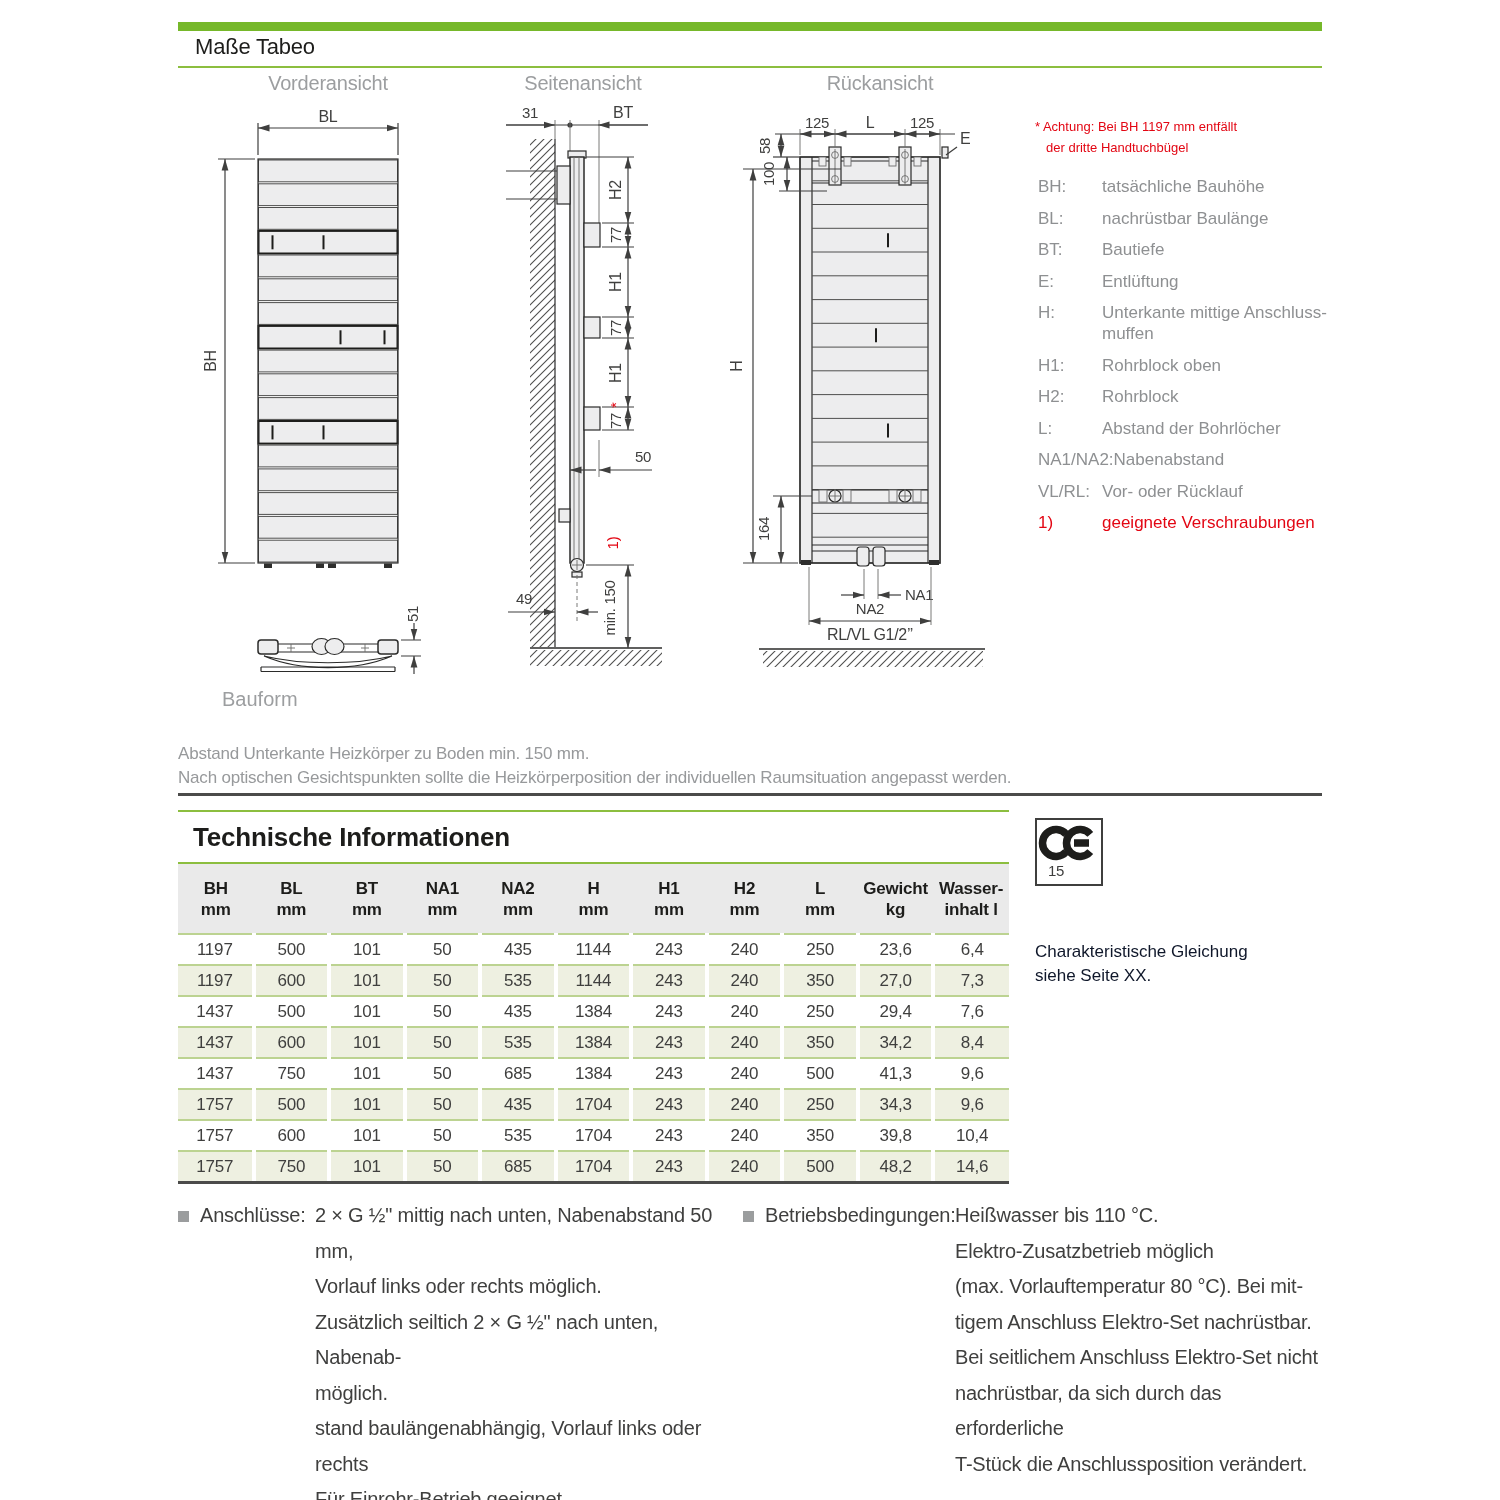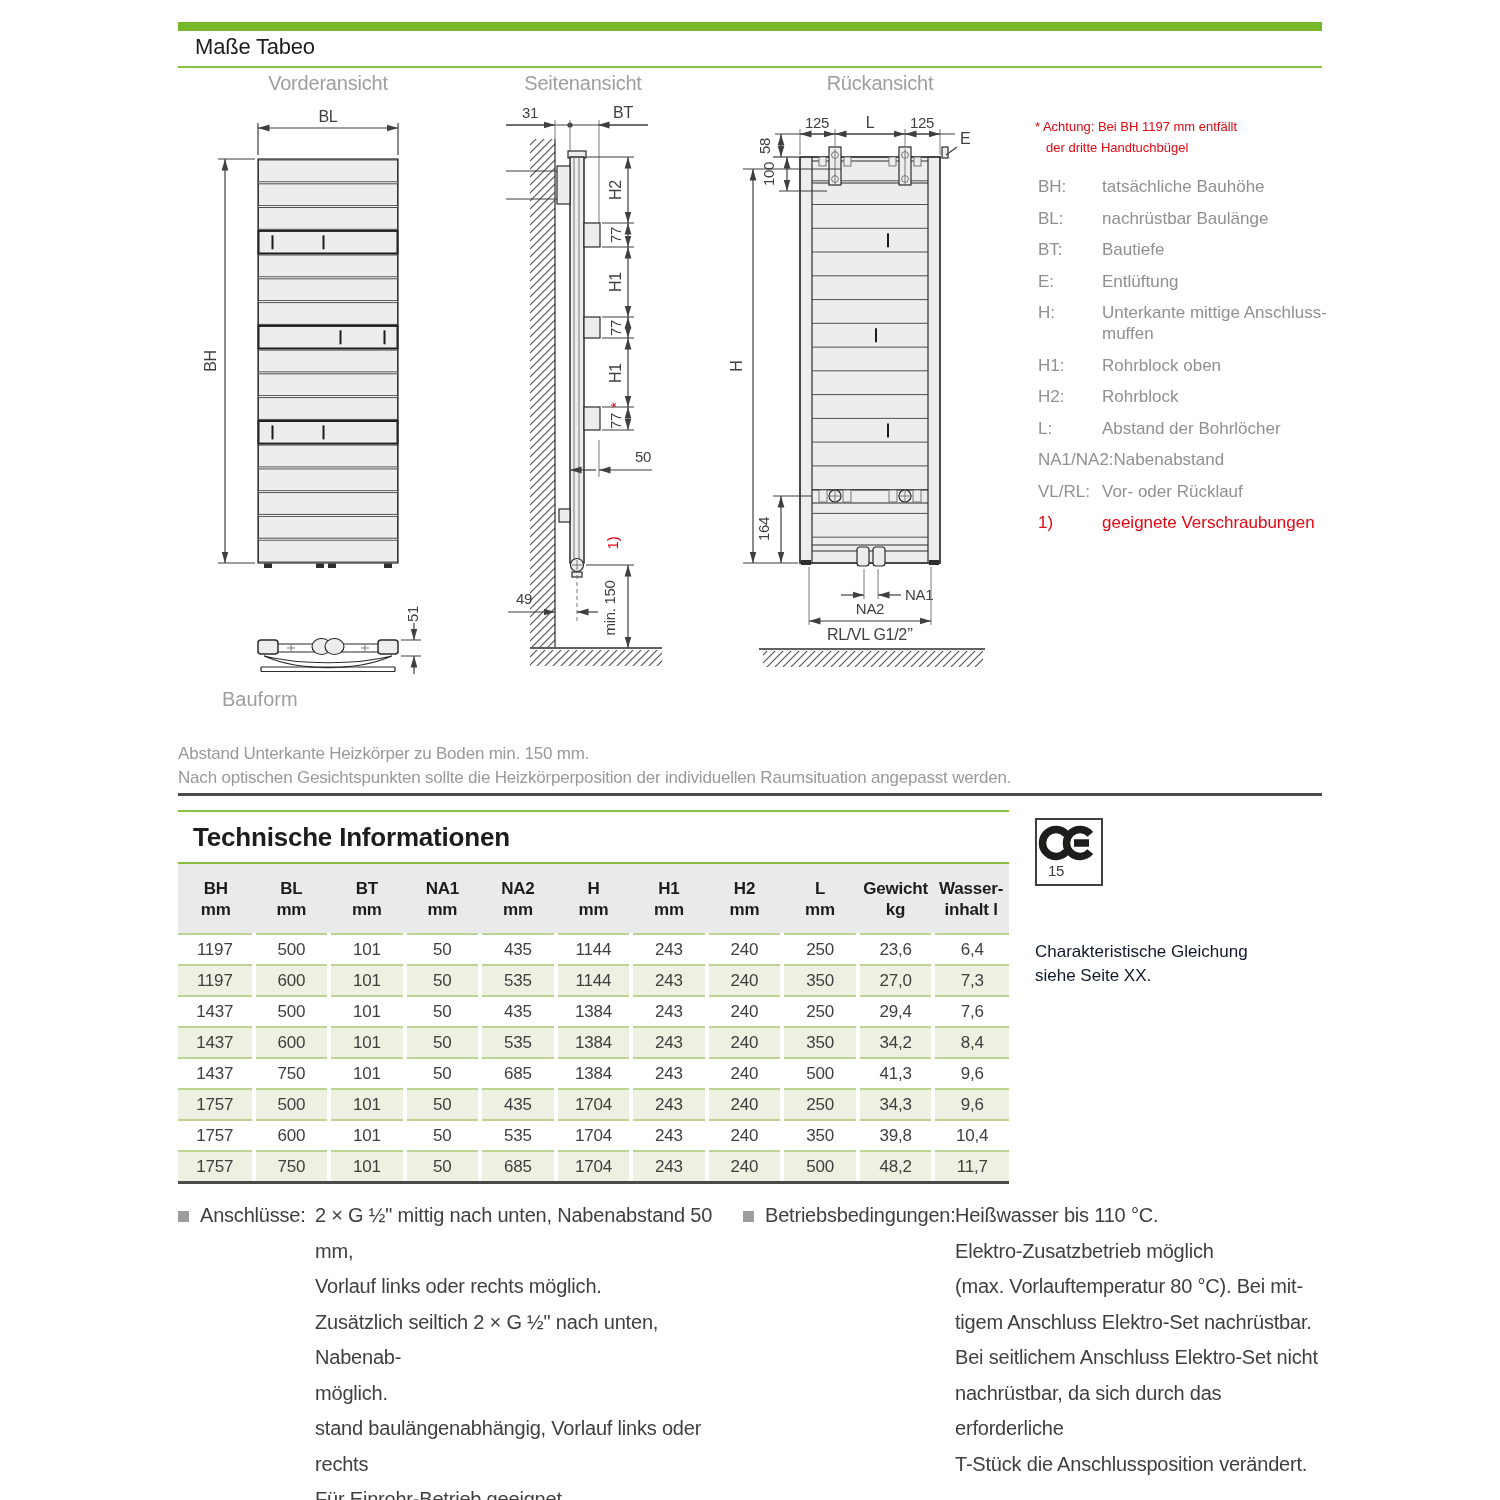--- a/index.html
+++ b/index.html
@@ -534,21 +534,21 @@
             <td>1757</td>
             <td>750</td>
             <td>101</td>
             <td>50</td>
             <td>685</td>
             <td>1704</td>
             <td>243</td>
             <td>240</td>
             <td>500</td>
             <td>48,2</td>
-            <td>11,7</td>
+            <td>14,6</td>
           </tr>
         </tbody>
     </table>
     <div class="tbl-bottom"></div>
   </div>
 
   <svg class="abs cebox" width="68" height="68">
     <rect x="1" y="1" width="66" height="66" fill="#fff" stroke="#3f3f3e" stroke-width="2"></rect>
     <path d="M31.3,16.3 A13.5,13.5 0 1 0 31.3,33.7" fill="none" stroke="#1d1d1b" stroke-width="7.5"></path>
     <path d="M55.3,16.3 A13.5,13.5 0 1 0 55.3,33.7 M39,25 H54" fill="none" stroke="#1d1d1b" stroke-width="7.5"></path>

